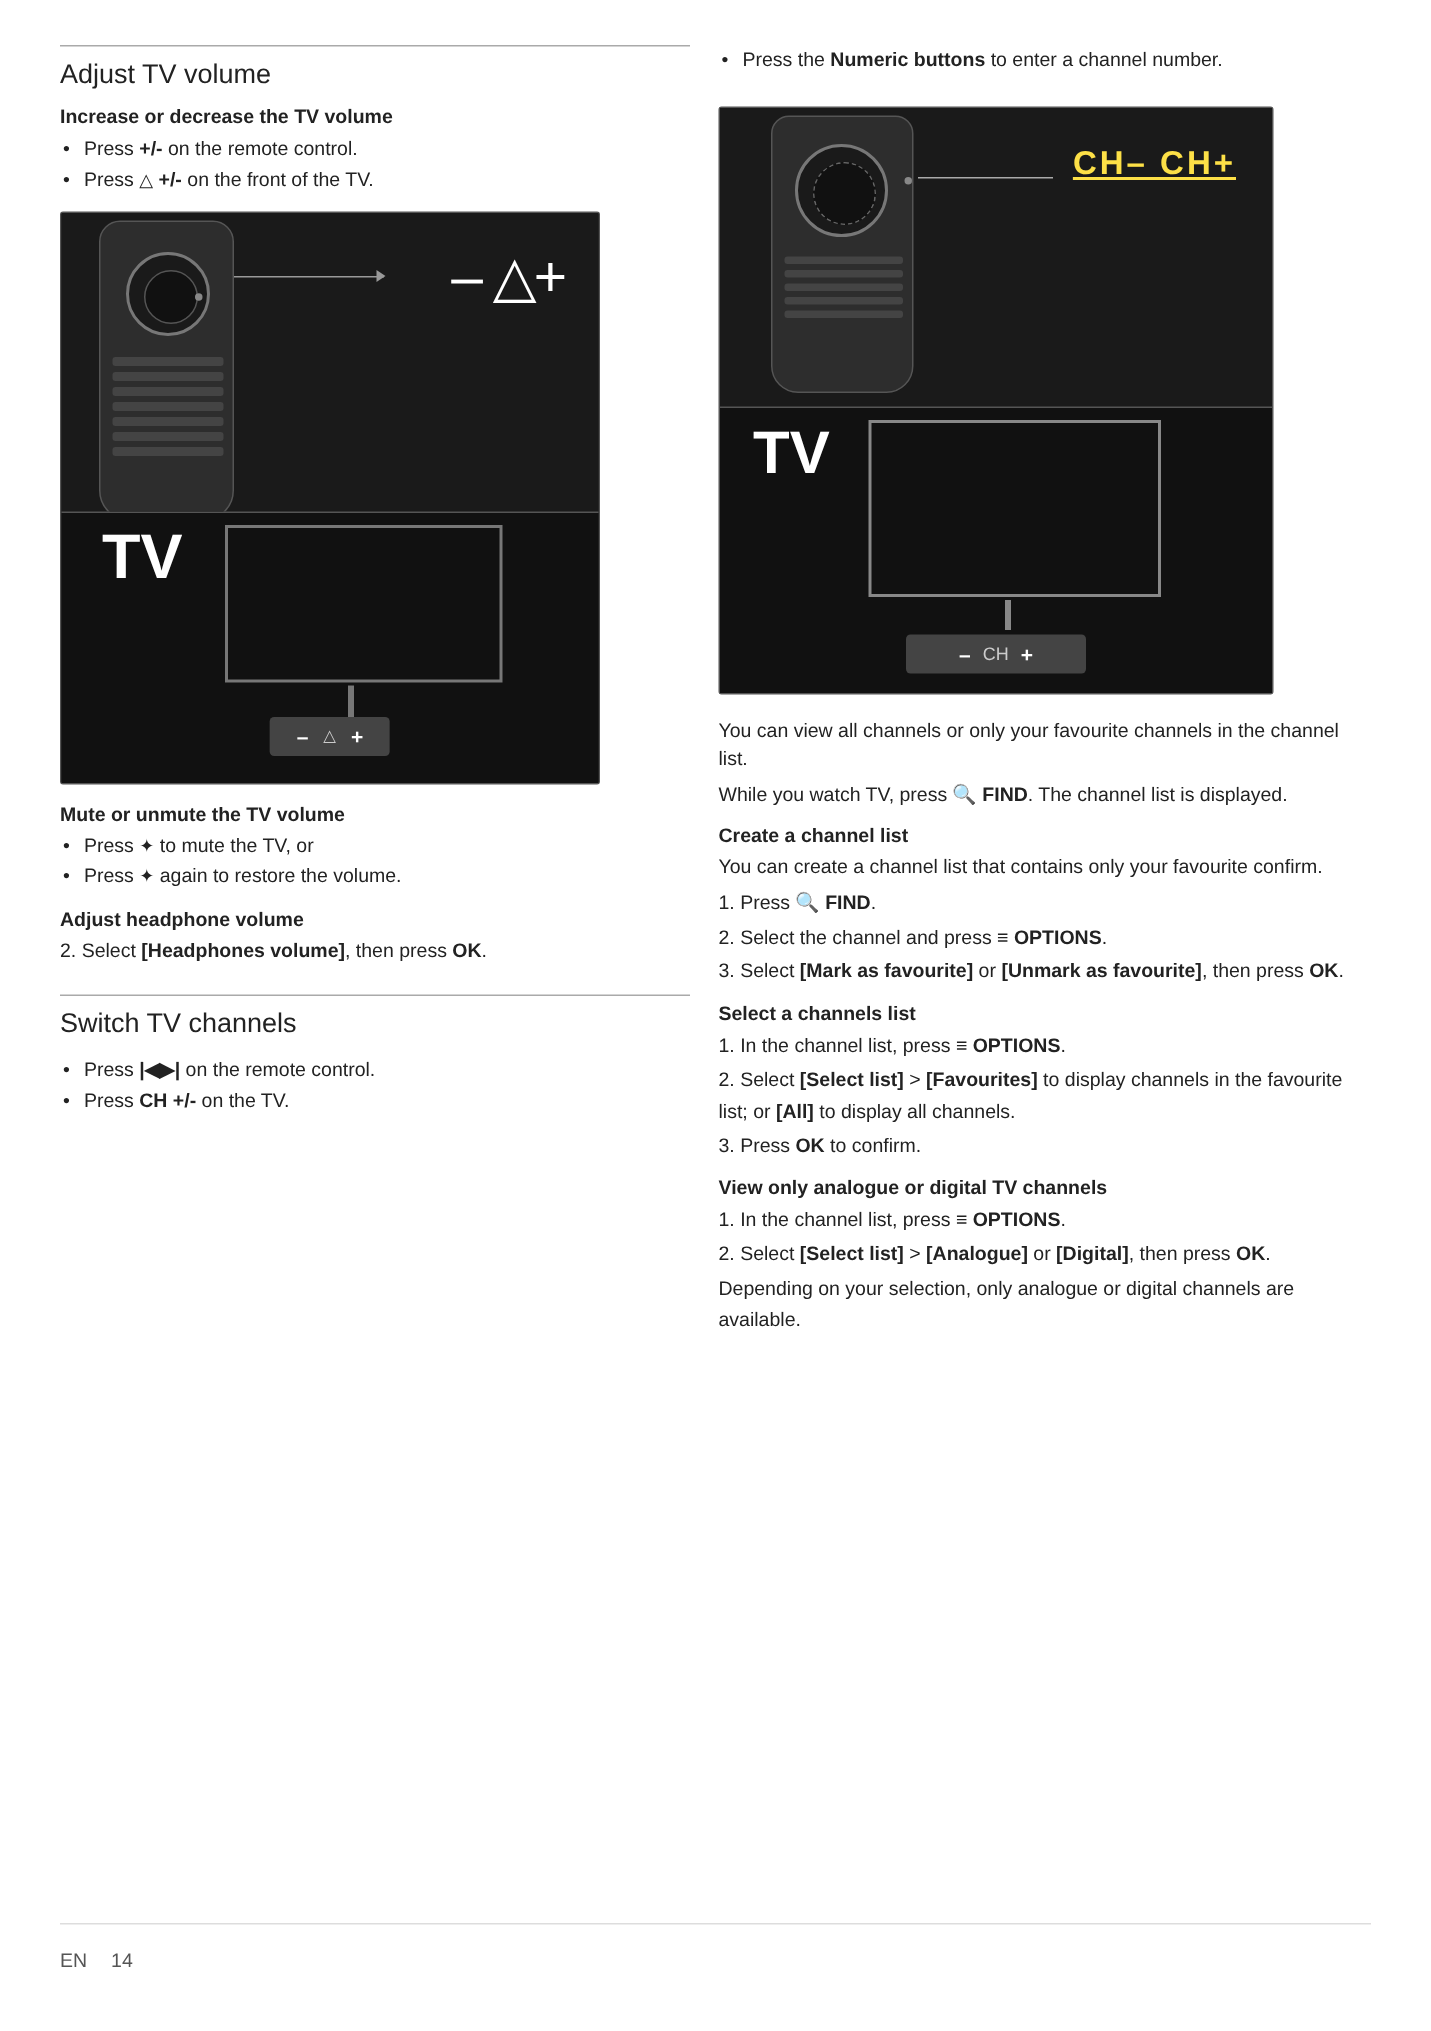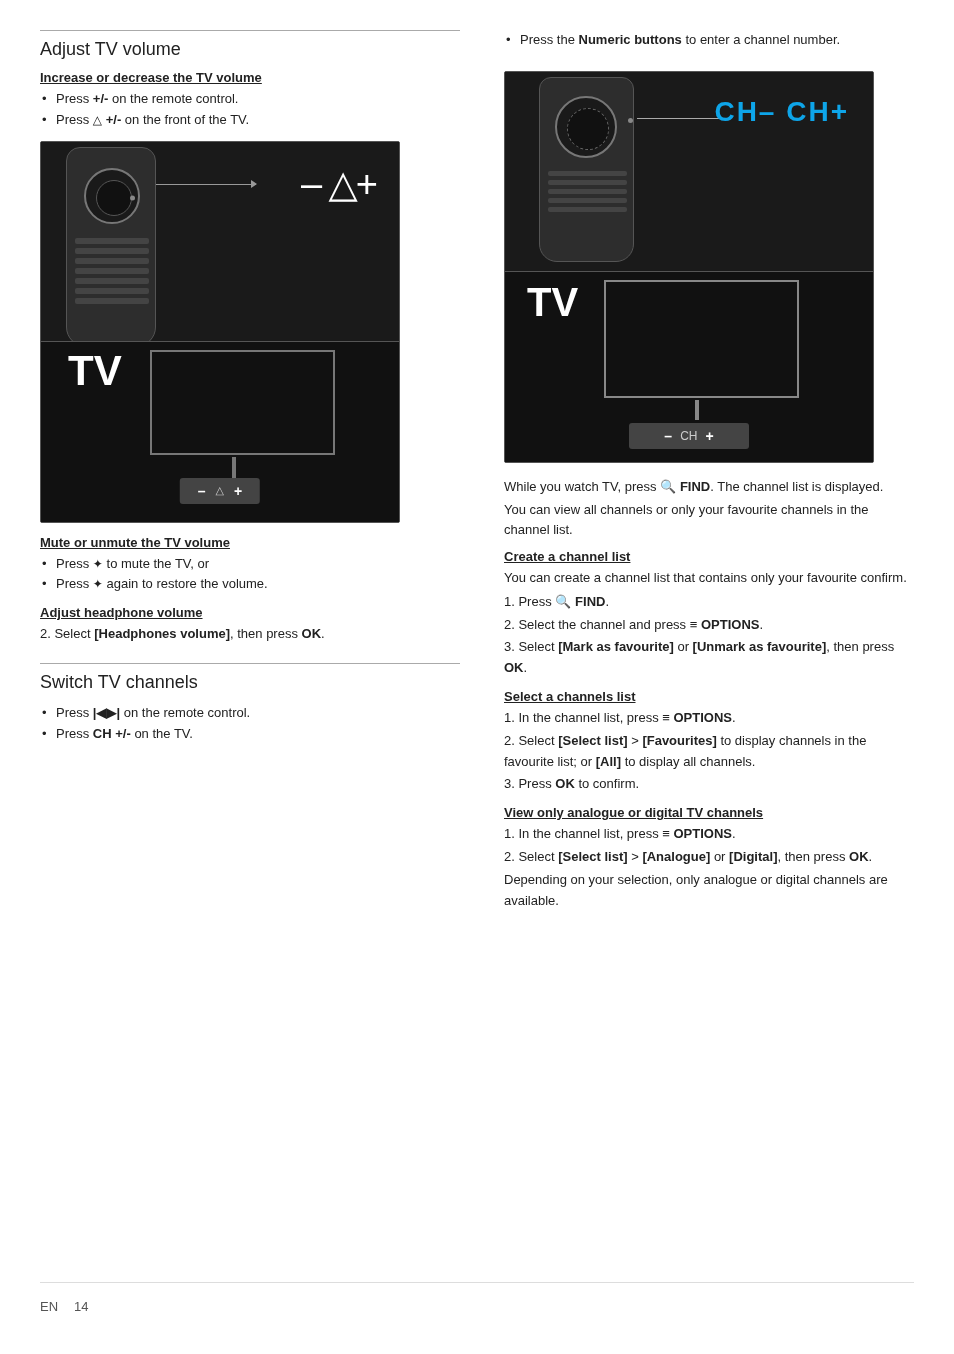--- a/index.html
+++ b/index.html
@@ -17,21 +17,21 @@
       width: 954px;
       min-height: 1354px;
       padding: 30px 40px 40px 40px;
       display: flex;
       flex-direction: column;
     }
 
     
     .columns {
       display: flex;
-      gap: 44px;
+      gap: 19px;
       flex: 1;
       justify-content: space-between;
     }
 
     .col-left {
       width: 420px;
       flex-shrink: 0;
     }
 
     .col-right {
@@ -46,21 +46,20 @@
       border-top: 1px solid #aaa;
       padding-top: 8px;
       margin-bottom: 10px;
     }
 
     .subsection-title {
       font-size: 13px;
       font-weight: bold;
       margin-top: 10px;
       margin-bottom: 4px;
-      text-decoration: underline;
     }
 
     .body-text {
       font-size: 13px;
       line-height: 1.5;
       margin-bottom: 4px;
     }
 
     ul.bullet-list {
       list-style: none;
@@ -381,21 +380,21 @@
                 <div style="height:5px; background:#444; border-radius:2px;"></div>
                 <div style="height:5px; background:#444; border-radius:2px;"></div>
                 <div style="height:5px; background:#444; border-radius:2px;"></div>
                 <div style="height:5px; background:#444; border-radius:2px;"></div>
               </div>
 
               <div style="position:absolute; right:0px; top:40px; width:5px; height:5px; background:#888; border-radius:50%;"></div>
             </div>
 
             <div style="position:absolute; left:118px; top:46px; width:90px; height:1px; background:#aaa;"></div>
-            <span style="position:absolute; right:10px; top:24px; color:#0ea5e9; font-size:28px; font-weight:bold; letter-spacing:2px;">CH– CH+</span>
+            <span style="position:absolute; right:10px; top:24px; color:#fde047; font-size:22px; font-weight:bold; letter-spacing:2px;text-decoration:underline;">CH– CH+</span>
           </div>
         </div>
 
         <div class="combined-bottom">
           <div style="position:relative; width:340px; height:185px; margin:0 auto;">
             <span style="position:absolute; left:8px; top:8px; font-size:40px; font-weight:bold; color:#fff;">TV</span>
 
             <div style="position:absolute; left:85px; top:8px; width:195px; height:118px; border:2px solid #888; background:transparent;"></div>
 
             <div style="position:absolute; left:176px; top:128px; width:4px; height:20px; background:#888;"></div>
@@ -404,22 +403,22 @@
               <span style="color:#fff; font-size:14px; font-weight:bold;">–</span>
               <span style="color:#ccc; font-size:12px;">CH</span>
               <span style="color:#fff; font-size:14px; font-weight:bold;">+</span>
             </div>
           </div>
         </div>
       </div>
 
       <div>
 
+        <p class="body-text">You can view all channels or only your favourite channels in the channel list.</p>
         <p class="body-text">While you watch TV, press <strong>🔍 FIND</strong>. The channel list is displayed.</p>
-        <p class="body-text">You can view all channels or only your favourite channels in the channel list.</p>
 
         <p class="subsection-title">Create a channel list</p>
         <p class="body-text">You can create a channel list that contains only your favourite confirm.</p>
         <p class="numbered-text">1. Press <strong>🔍 FIND</strong>.</p>
         <p class="numbered-text">2. Select the channel and press <span class="opts">≡ OPTIONS</span>.</p>
         <p class="numbered-text">3. Select <strong>[Mark as favourite]</strong> or <strong>[Unmark as favourite]</strong>, then press <strong>OK</strong>.</p>
 
         <p class="subsection-title">Select a channels list</p>
         <p class="numbered-text">1. In the channel list, press <span class="opts">≡ OPTIONS</span>.</p>
         <p class="numbered-text">2. Select <strong>[Select list]</strong> &gt; <strong>[Favourites]</strong> to display channels in the favourite list; or <strong>[All]</strong> to display all channels.</p>

